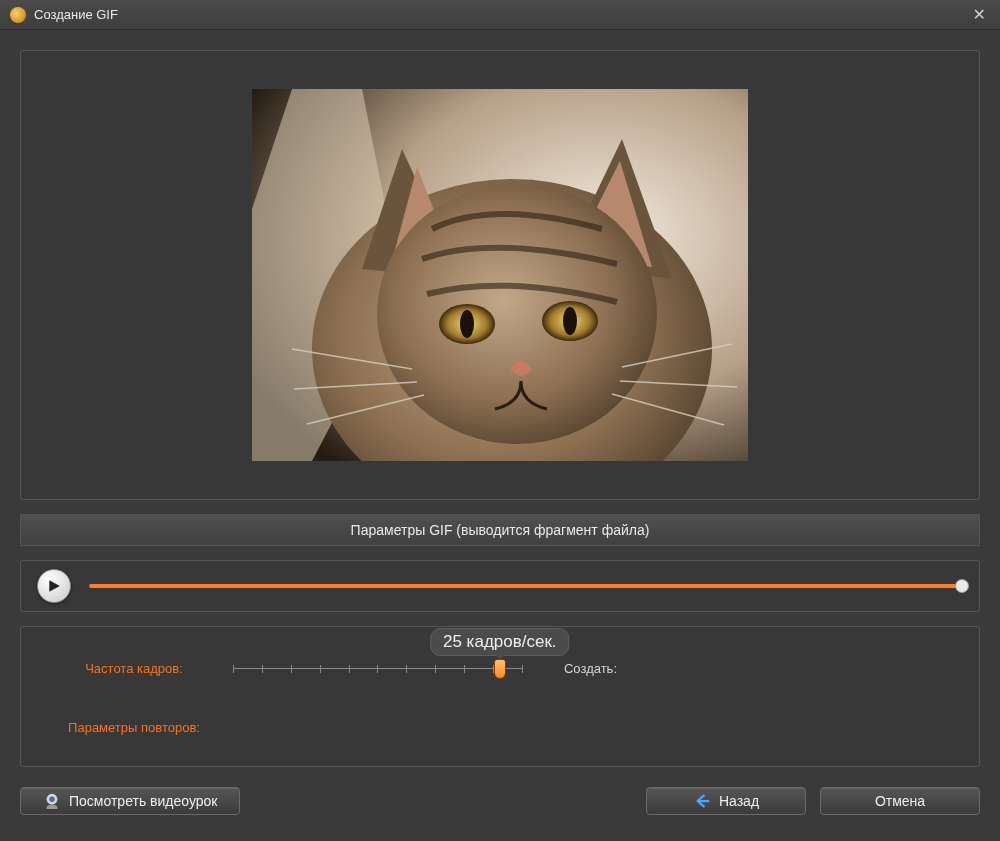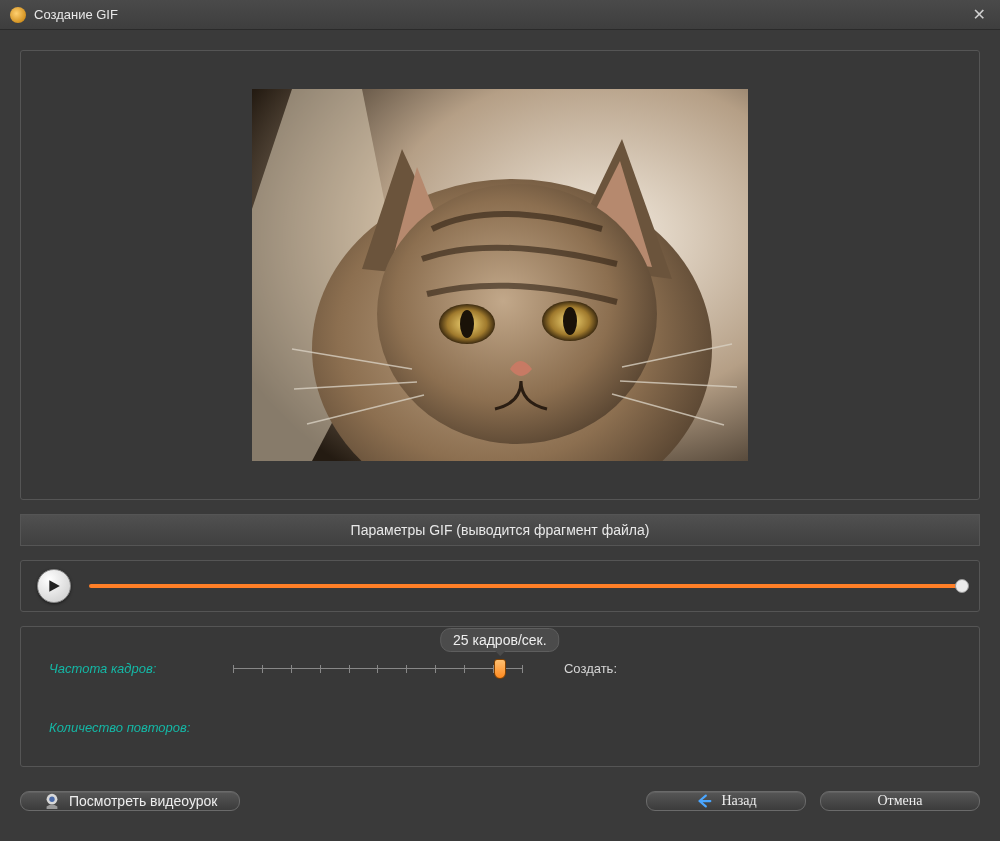--- a/index.html
+++ b/index.html
@@ -80,39 +80,39 @@
   }
   .params-pane {
     flex:1;
     background:#383838;
     border:1px solid #555; border-radius:3px;
     padding: 34px 28px 18px;
     display:flex; flex-direction:column; gap:44px;
     position:relative;
   }
   .param-row { display:flex; align-items:center; gap:14px; }
-  .param-label { width:170px; text-align:left; color:#14b8a6; font-size:13px;font-style:italic; }
+  .param-label { width:170px; text-align:center; color:#f97316; font-size:13px; }
   .slider-wrap { flex:0 0 290px; position:relative; height:14px; }
   .slider-wrap.sp { flex:0 0 272px; }
   .slider-track { position:absolute; left:0; right:0; top:6px; height:1px; background:#888; }
   .slider-ticks { position:absolute; left:0; right:0; top:3px; height:8px; display:flex; justify-content:space-between; }
   .slider-ticks i { width:1px; background:#888; }
   .slider-thumb {
     position:absolute; top:-3px; width:12px; height:20px;
     background:linear-gradient(#ffc070,#ff8a20);
     border-radius:3px 3px 6px 6px;
     transform:translateX(-50%);
     cursor:pointer;
     border:1px solid #804000;
   }
   .slider-thumb.gray { background:linear-gradient(#bbb,#7a7a7a); border:1px solid #555;}
   .slider-tooltip {
     position:absolute; top:-34px; transform:translateX(-50%);
     background:#4b4b4b; border:1px solid #5e5e5e; border-radius:10px;
-    padding:3px 12px; font-size:14px; color:#eee; white-space:nowrap;
+    padding:3px 12px; font-size:17px; color:#eee; white-space:nowrap;
   }
   .slider-tooltip::after{
     content:""; position:absolute; left:50%; transform:translateX(-50%);
     top:100%; border:5px solid transparent; border-top-color:#4b4b4b;
   }
   .speed-label { width:80px; text-align:right; color:#d6d6d6; font-size:13px; }
   .select {
     display:flex; align-items:center;
     height:26px; width:190px;
     background:linear-gradient(#4e4e4e,#3e3e3e);
@@ -120,29 +120,29 @@
     cursor:pointer;
   }
   .select .val { flex:1; padding:0 8px; color:#eee; font-size:13px; }
   .select .arrow { width:24px; height:100%; border-left:1px solid #666; display:flex; align-items:center; justify-content:center;}
   .select .arrow svg{width:10px;height:10px;}
   .footer {
     display:flex; gap:14px; align-items:center;
     height:40px;
   }
   .btn {
-    height:20px; padding:0 22px;
+    height:28px; padding:0 22px;
     background:linear-gradient(#565656,#3b3b3b);
-    border:1px solid #6a6a6a; border-radius:9px;
+    border:1px solid #6a6a6a; border-radius:4px;
     color:#eee; font-size:14px;
     display:flex; align-items:center; gap:8px;
     cursor:pointer;
     box-shadow: inset 0 1px 0 rgba(255,255,255,.07);
   }
-  .btn.wide{ width:160px; justify-content:center;font-family:Liberation Serif, serif;}
+  .btn.wide{ width:160px; justify-content:center;}
   .btn svg{width:18px;height:18px;}
   .spacer{flex:1;}
 </style>
 </head>
 <body>
 
 <div class="titlebar">
   <div class="app-icon"></div>
   <div class="title">Создание GIF</div>
   <div class="close">✕</div>
@@ -233,21 +233,21 @@
             <i></i>
             <i></i>
           </div>
         <div class="slider-tooltip" style="left:92%">25 кадров/сек.</div>
         <div class="slider-thumb" style="left:92%"></div>
       </div>
       <div class="speed-label">Создать:</div>
     </div>
 
     <div class="param-row">
-      <div class="param-label">Количество повторов:</div>
+      <div class="param-label">Параметры повторов:</div>
     </div>
 
   </div>
 
   <div class="footer">
     <div class="btn">
       <svg viewBox="0 0 20 20">
         <circle cx="10" cy="8" r="6" fill="#d8d8d8"></circle>
           <circle cx="10" cy="8" r="3" fill="#4a6aa8"></circle>
         <path d="M4 16 q6 -4 12 0 v3 h-12 z" fill="#999"></path>

